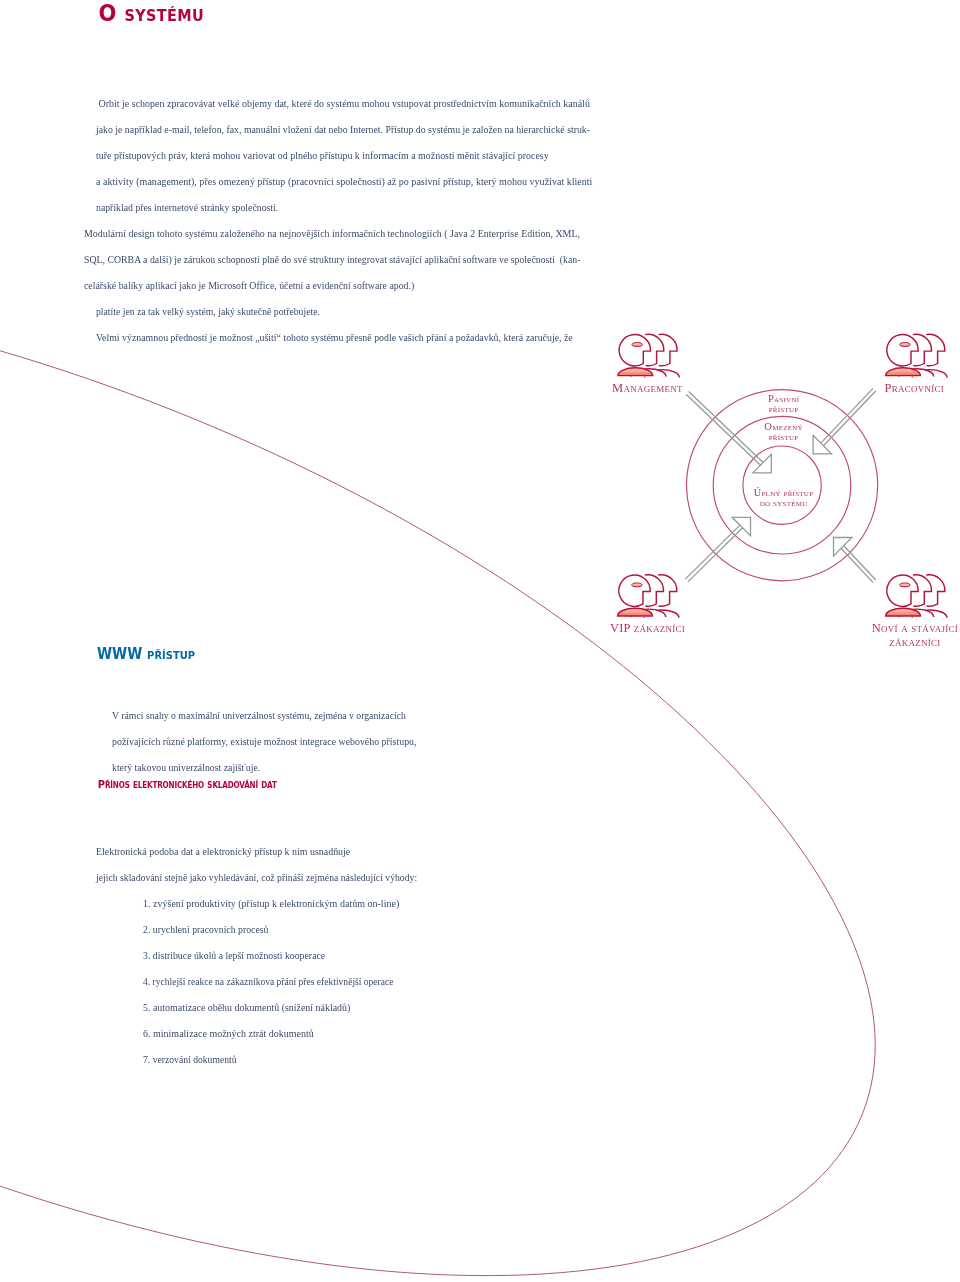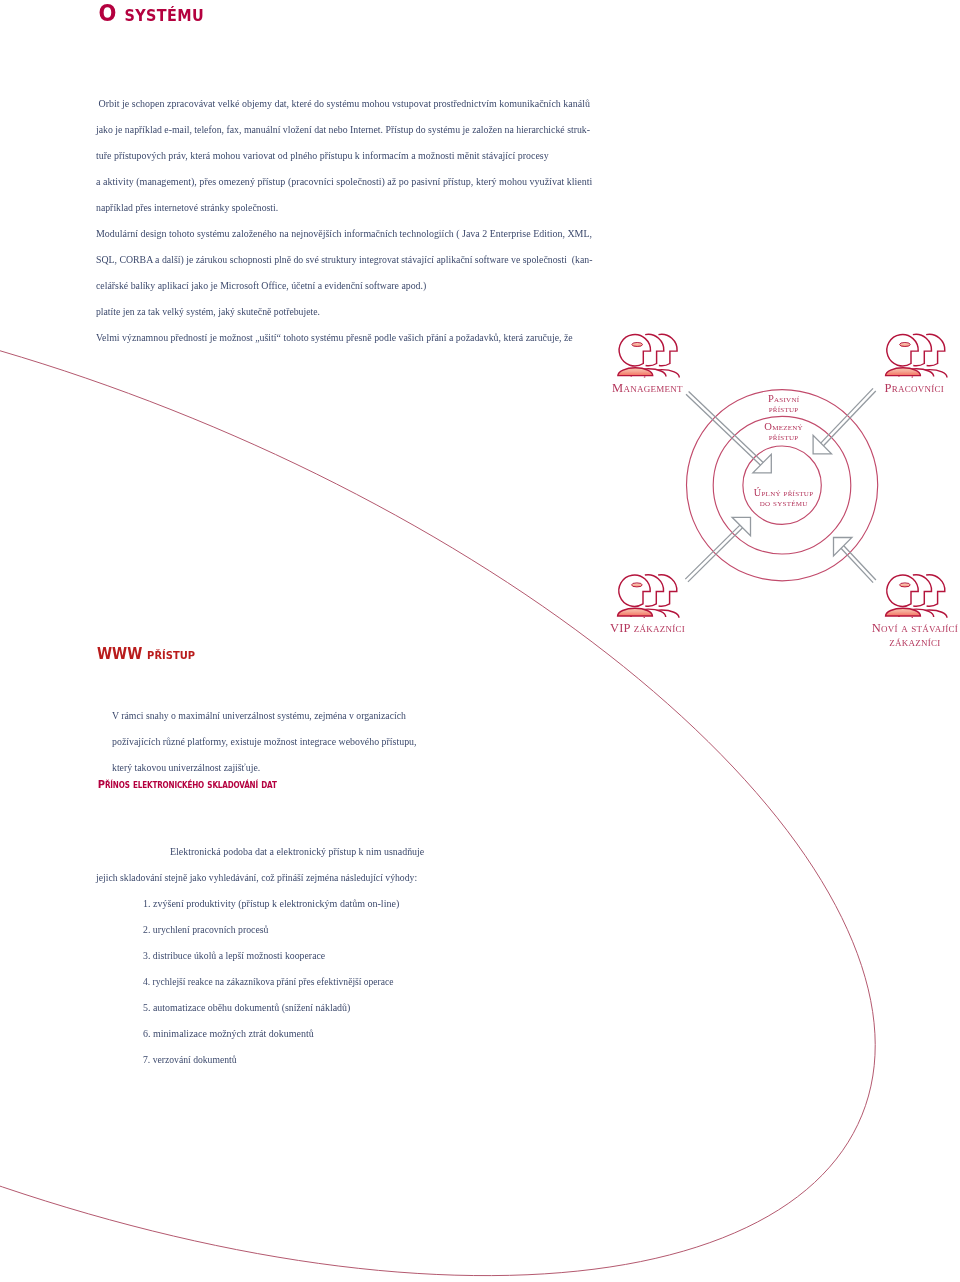--- a/index.html
+++ b/index.html
@@ -8,37 +8,37 @@
        font-family:"Liberation Sans", sans-serif;
        -webkit-font-smoothing:antialiased;}
   .page{position:absolute;left:0;top:0;width:960px;height:1282px;}
   svg.deco{position:absolute;left:0;top:0;width:960px;height:1282px;pointer-events:none;}
   svg.diagram{position:absolute;left:0;top:0;width:960px;height:1282px;}
   .dlabel{-webkit-font-smoothing:antialiased;}
   .dlabel{font-family:"Liberation Serif",serif;font-variant:small-caps;fill:#b4365c;}
 
   .h-serif{position:absolute;color:#b4003f;font-family:"DejaVu Sans Condensed","DejaVu Sans",sans-serif;
            font-weight:bold;font-variant:small-caps;}
-  .h-sans{position:absolute;color:#b91c1c;font-family:"DejaVu Sans Condensed","DejaVu Sans",sans-serif;
+  .h-sans{position:absolute;color:#0369a1;font-family:"DejaVu Sans Condensed","DejaVu Sans",sans-serif;
           font-weight:bold;font-variant:small-caps;}
   .para{position:absolute;color:#3d4a6d;font-size:10px;line-height:26px;
         font-family:Liberation Serif, serif;white-space:pre;margin-top:36px;}
   .para div{white-space:pre;}
   .para div > span{display:inline-block;transform-origin:0 50%;white-space:pre;}
   .para,.h-serif,.h-sans{-webkit-font-smoothing:antialiased;will-change:opacity;opacity:0.999;}
 
   #title{left:98.5px;top:-1.5px;font-size:23.4px;letter-spacing:0.4px;}
   #intro{left:96px;top:55px;}
-  #para2{left:96px;top:185px;}
+  #para2{left:84px;top:185px;}
   #para3{left:96px;top:263px;}
   #www-heading{left:96.9px;top:645.4px;font-size:15.2px;letter-spacing:0.05px;}
   #www-heading .hw{font-variant:normal;}
   #www-body{left:112px;top:667px;}
   #benefits-heading{left:97.8px;top:777.6px;font-size:11px;letter-spacing:-0.15px;}
-  #benefits-body{left:96px;top:803px;text-align:right;}
+  #benefits-body{left:96px;top:803px;}
   #benefits-list{left:143px;top:855.4px;}
 </style>
 </head>
 <body>
 
 <div class="page">
 
   <svg class="deco" viewBox="0 0 960 1282">
     <path d="M -21.38 344.64 C 92.67 376.53 208.41 420.83 316.32 473.90 C 424.22 526.98 524.20 588.78 608.03 654.22 C 691.85 719.66 759.45 788.69 805.26 855.62 C 851.07 922.55 875.05 987.32 875.22 1044.61 C 875.39 1101.90 851.77 1151.65 806.28 1189.78 C 760.79 1227.90 693.48 1254.36 609.90 1266.99 C 526.31 1279.61 426.51 1278.38 318.72 1263.40 C 210.93 1248.41 95.24 1219.70 -18.83 1179.61" fill="none" stroke="#b4596f" stroke-width="1"></path>
   </svg>

